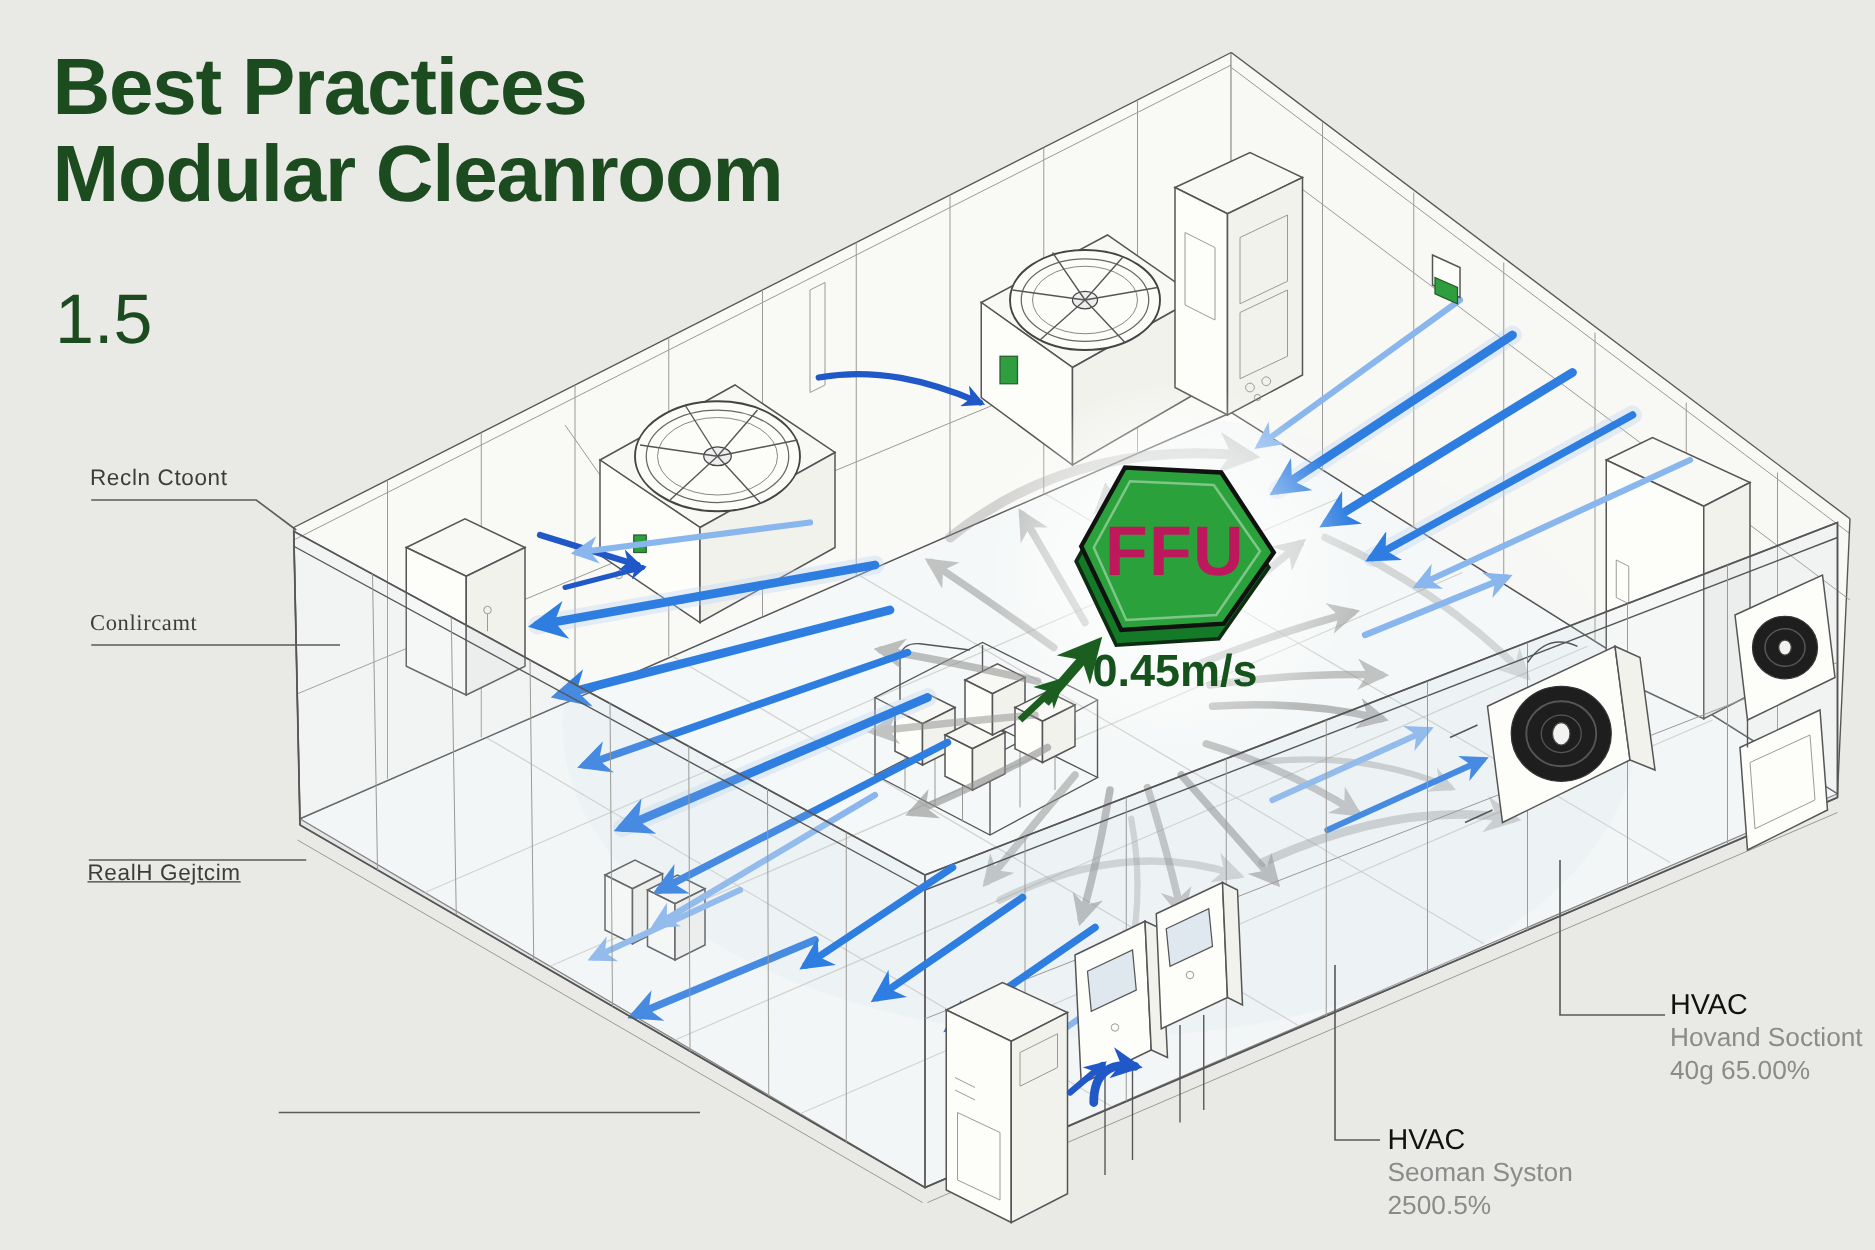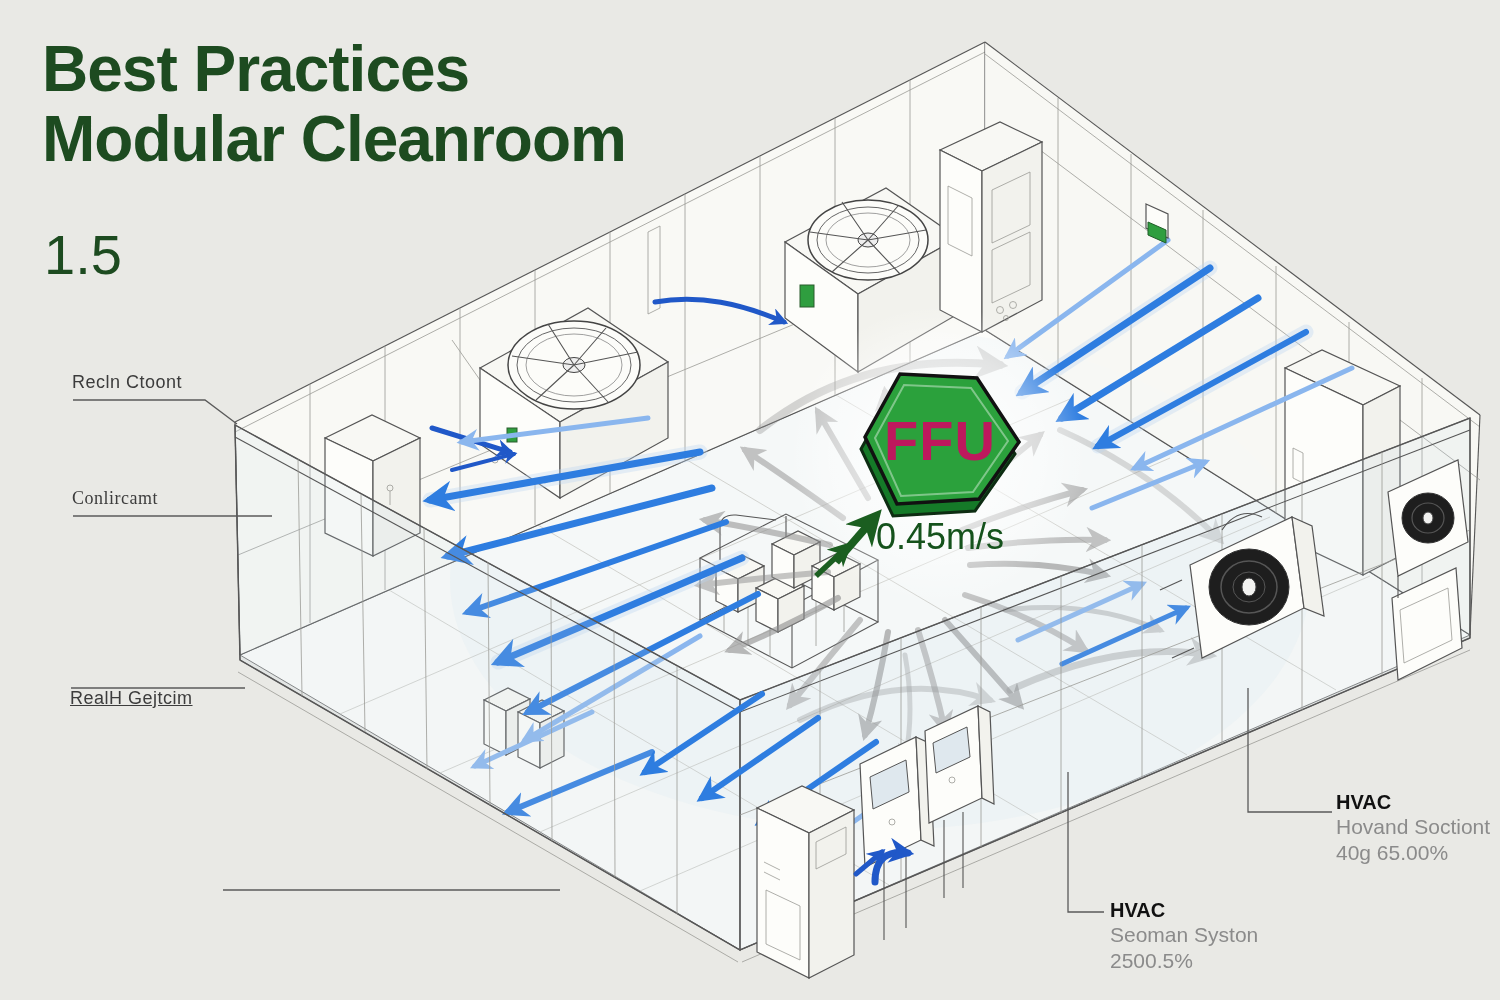--- a/index.html
+++ b/index.html
@@ -5,26 +5,26 @@
   html,body{margin:0;padding:0;background:#dddddd;}
   #stage{position:relative;width:1500px;height:1000px;background:#e9e9e5;overflow:hidden;
          font-family:"Liberation Sans", sans-serif;}
   #artwork{position:absolute;left:0;top:0;}
   
   .title-block{position:absolute;left:42px;top:34px;color:#1d4b20;font-weight:bold;
                font-size:64px;line-height:1.1;letter-spacing:-1px;}
   .version{position:absolute;left:44px;top:222px;color:#1d4b20;font-weight:normal;font-size:56px;}
   .callout{position:absolute;color:#3c3c3c;font-size:18px;letter-spacing:.5px;}
   .hvac-block{position:absolute;}
-  .hvac-title{color:#111;font-weight:bold;font-size:20px;line-height:1.2;}
+  .hvac-title{color:#111;font-weight:normal;font-size:23px;line-height:1.2;}
   .hvac-sub{color:#8b8b8b;font-size:21px;line-height:1.25;}
   .ffu-text{position:absolute;left:862px;top:408px;width:156px;text-align:center;
             color:#be185d;font-weight:bold;font-size:56px;letter-spacing:1px;}
   .velocity-text{position:absolute;left:850px;top:516px;width:180px;text-align:center;
-            color:#15521c;font-weight:normal;font-size:36px;}
+            color:#15521c;font-weight:bold;font-size:36px;}
   
   .lw{stroke:#555;stroke-width:1.1;fill:none;}
   .lt{stroke:#9a9a96;stroke-width:.8;fill:none;}
   .grid{stroke:#c6c6c0;stroke-width:1;fill:none;opacity:.75;}
   .faceW{fill:#fdfdfa;stroke:#555;stroke-width:1.2;}
   .faceS{fill:#f2f2ed;stroke:#555;stroke-width:1.2;}
   .faceT{fill:#f8f8f4;stroke:#555;stroke-width:1.2;}
   .glass{fill:rgba(198,219,233,.16);stroke:#666;stroke-width:1.4;}
   .ab{stroke:#2e7de0;fill:none;stroke-linecap:round;}
   .abl{stroke:#8ab6ee;fill:none;stroke-linecap:round;}

